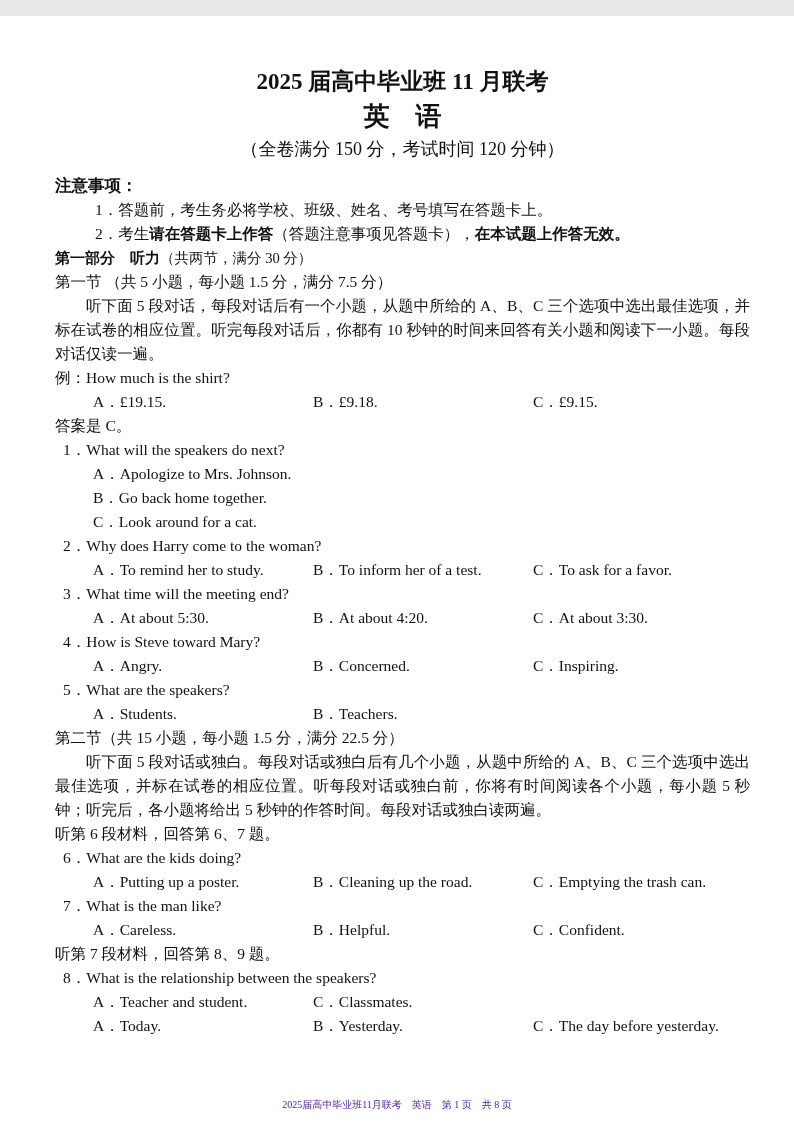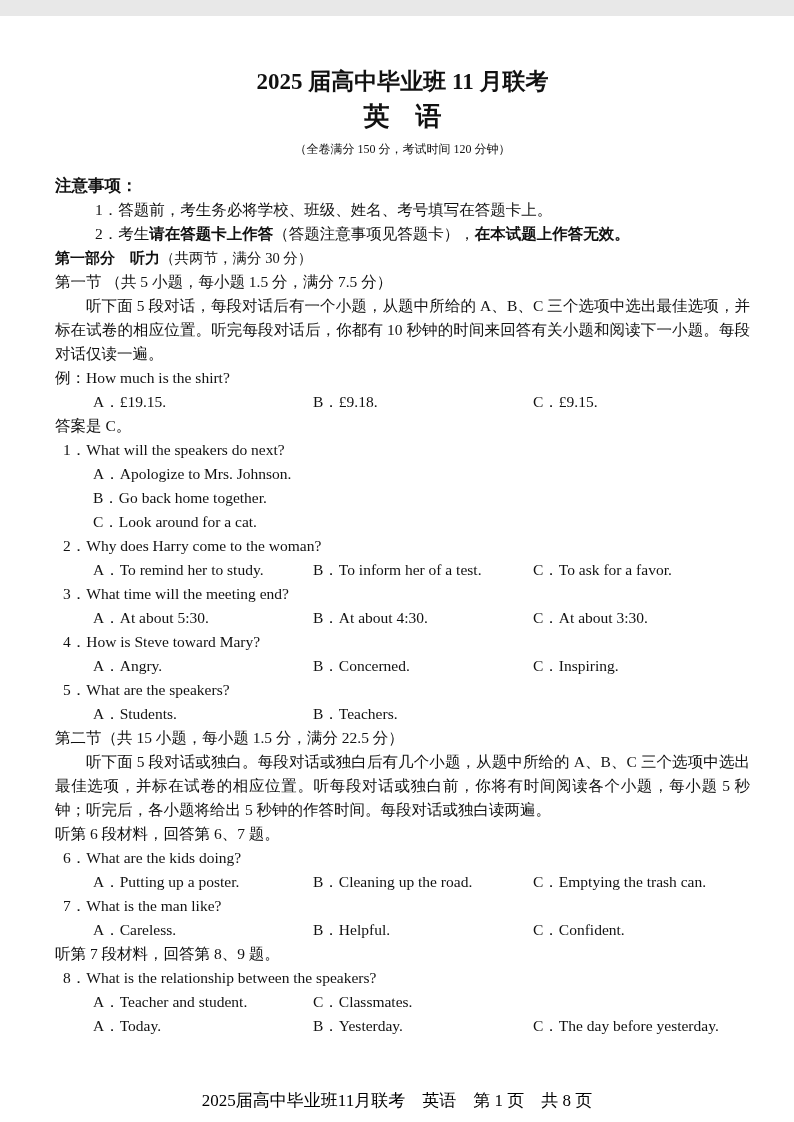--- a/index.html
+++ b/index.html
@@ -11,35 +11,35 @@
     color:#111111;
     font-family:"Liberation Serif","DejaVu Serif",serif;
     font-size:15.5px;
     box-sizing:border-box;
     padding:50px 44px 0 55px;
     overflow:hidden;
   }
   .line { line-height:24px; }
   .title { text-align:center; font-size:23px; font-weight:bold; line-height:32px; }
   .subject { text-align:center; font-size:26px; font-weight:bold; line-height:38px; }
-  .meta { text-align:center; font-size:12px; line-height:26px; }
+  .meta { text-align:center; font-size:18px; line-height:26px; }
   .notice-heading { font-weight:bold; font-size:16.5px; margin-top:12px; }
   .indent-num { padding-left:40px; }
   .b { font-weight:bold; }
   .part-heading-bold { font-weight:bold; font-size:15px; }
   .part-heading-paren { font-size:14.5px; }
   .sec-heading { font-size:15.5px; }
   .para { text-indent:2em; text-align:justify; line-height:24px; }
   .q { padding-left:8px; }
   .opt-stack { padding-left:38px; }
   .opt-row { display:flex; padding-left:38px; line-height:24px; }
   .oa { width:220px; flex:0 0 auto; }
   .ob { width:220px; flex:0 0 auto; }
   .oc { flex:1; }
-  .footer { position:absolute; left:0; right:0; bottom:26px; text-align:center; font-size:17px; color:#000000; }
+  .footer { position:absolute; left:0; right:0; bottom:26px; text-align:center; font-size:10px; color:#4c1d95; }
   .page-edge { position:absolute; left:0; right:0; bottom:0; height:3px; background:#9a9a9a; }
 </style>
 </head>
 <body>
 
 <div class="page">
 
   <div class="title">2025 届高中毕业班 11 月联考</div>
   <div class="subject">英　语</div>
   <div class="meta">（全卷满分 150 分，考试时间 120 分钟）</div>
@@ -73,21 +73,21 @@
   <div class="line q">2．Why does Harry come to the woman?</div>
   <div class="opt-row">
     <span class="oa">A．To remind her to study.</span>
     <span class="ob">B．To inform her of a test.</span>
     <span class="oc">C．To ask for a favor.</span>
   </div>
 
   <div class="line q">3．What time will the meeting end?</div>
   <div class="opt-row">
     <span class="oa">A．At about 5:30.</span>
-    <span class="ob">B．At about 4:30.</span>
+    <span class="ob">B．At about 4:20.</span>
     <span class="oc">C．At about 3:30.</span>
   </div>
 
   <div class="line q">4．How is Steve toward Mary?</div>
   <div class="opt-row">
     <span class="oa">A．Angry.</span>
     <span class="ob">B．Concerned.</span>
     <span class="oc">C．Inspiring.</span>
   </div>
 

